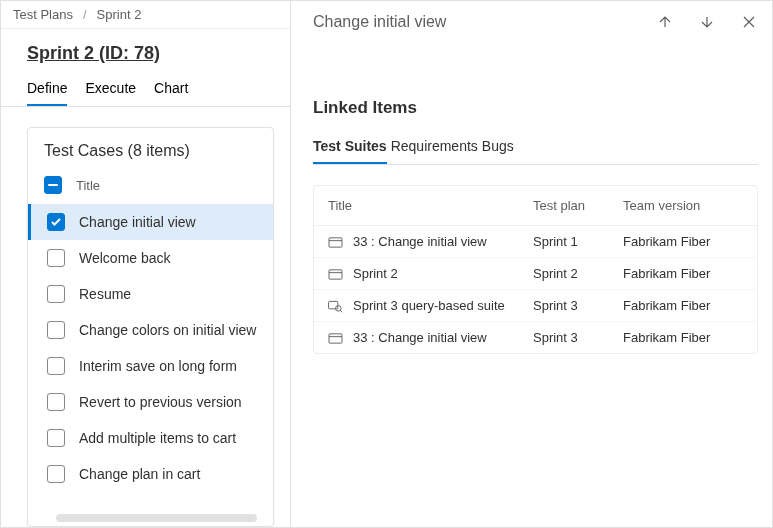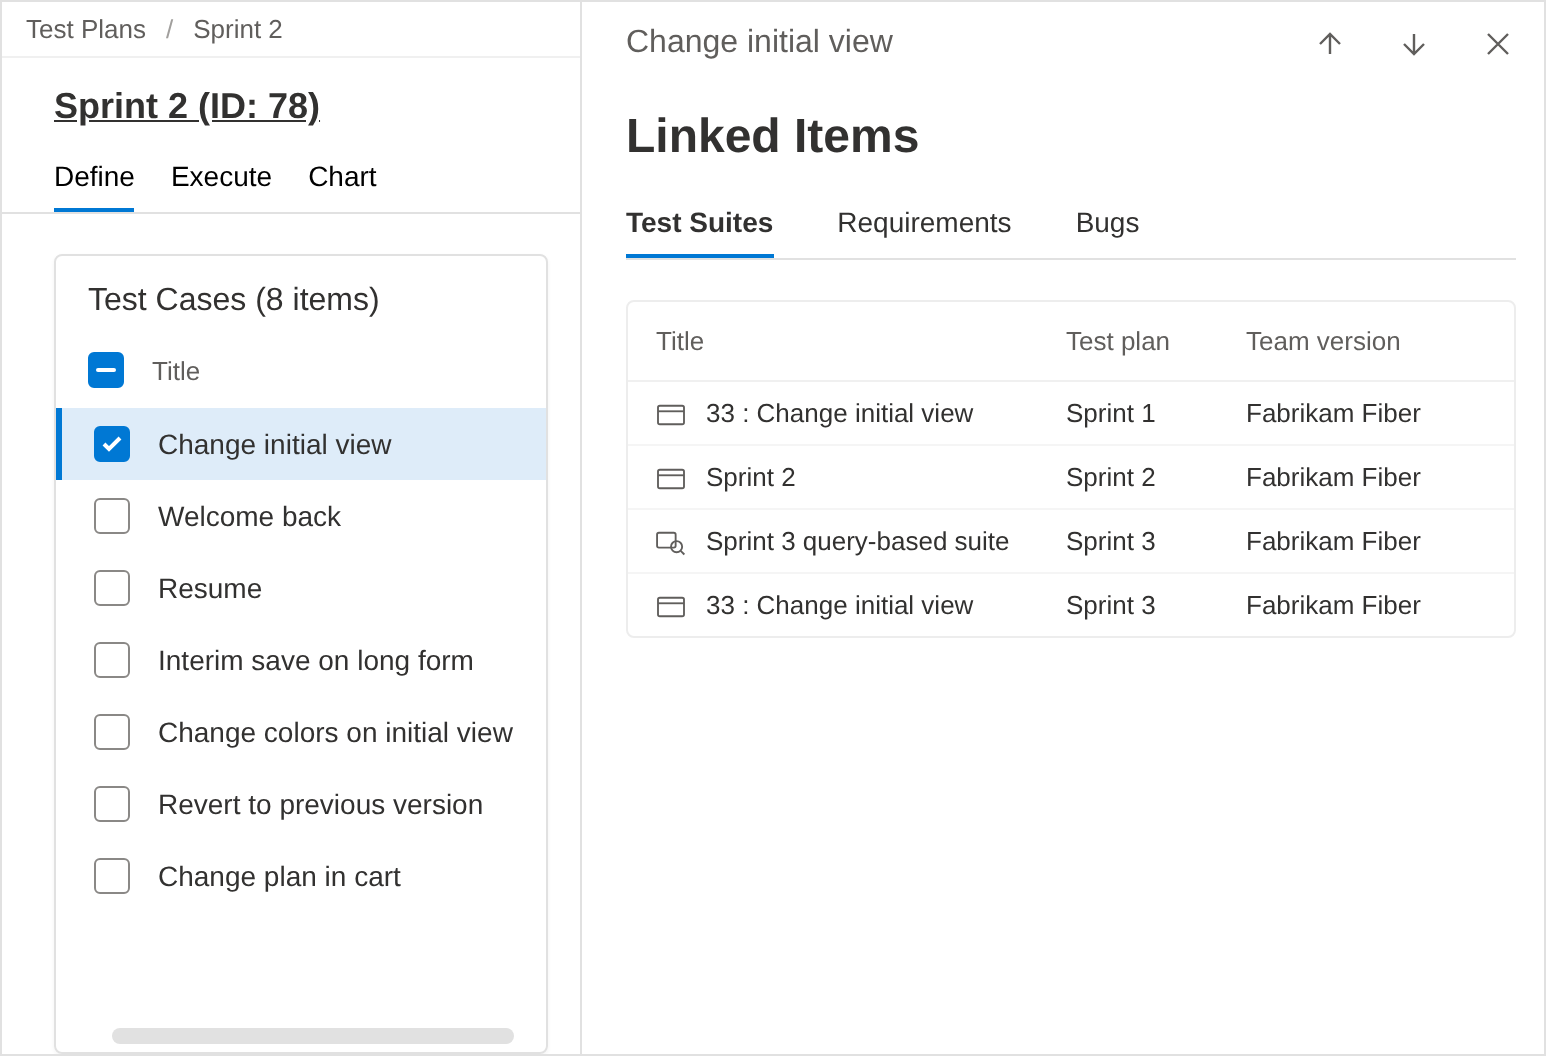--- a/index.html
+++ b/index.html
@@ -149,27 +149,28 @@
     }
     .icon-btn {
       width: 18px;
       height: 18px;
       display: inline-flex;
       align-items: center;
       justify-content: center;
       cursor: pointer;
     }
     .section-title {
-      font-size: 24px;
+      font-size: 17px;
       font-weight: 600;
       margin-bottom: 14px;
+      margin-top: 43px;
     }
     .right-tabs {
       display: flex;
-      gap: 32px;
+      gap: 4px;
       border-bottom: 1px solid #e1e1e1;
       margin-bottom: 20px;
     }
     .right-tab {
       padding: 6px 0 8px 0;
       cursor: pointer;
       border-bottom: 2px solid transparent;
     }
     .right-tab.active {
       border-bottom: 2px solid #0078d4;
@@ -242,29 +243,33 @@
         <div class="list-row">
           <span class="chk"></span>
           <span>Welcome back</span>
         </div>
         <div class="list-row">
           <span class="chk"></span>
           <span>Resume</span>
         </div>
         <div class="list-row">
           <span class="chk"></span>
+          <span>Change colors on initial view</span>
+        </div>
+        <div class="list-row">
+          <span class="chk"></span>
           <span>Interim save on long form</span>
         </div>
         <div class="list-row">
           <span class="chk"></span>
-          <span>Change colors on initial view</span>
-        </div>
-        <div class="list-row">
-          <span class="chk"></span>
           <span>Revert to previous version</span>
+        </div>
+        <div class="list-row">
+          <span class="chk"></span>
+          <span>Add multiple items to cart</span>
         </div>
         <div class="list-row">
           <span class="chk"></span>
           <span>Change plan in cart</span>
         </div>
       </div>
     <div class="scroll-hint"></div>
   </div>
 </div>
 

